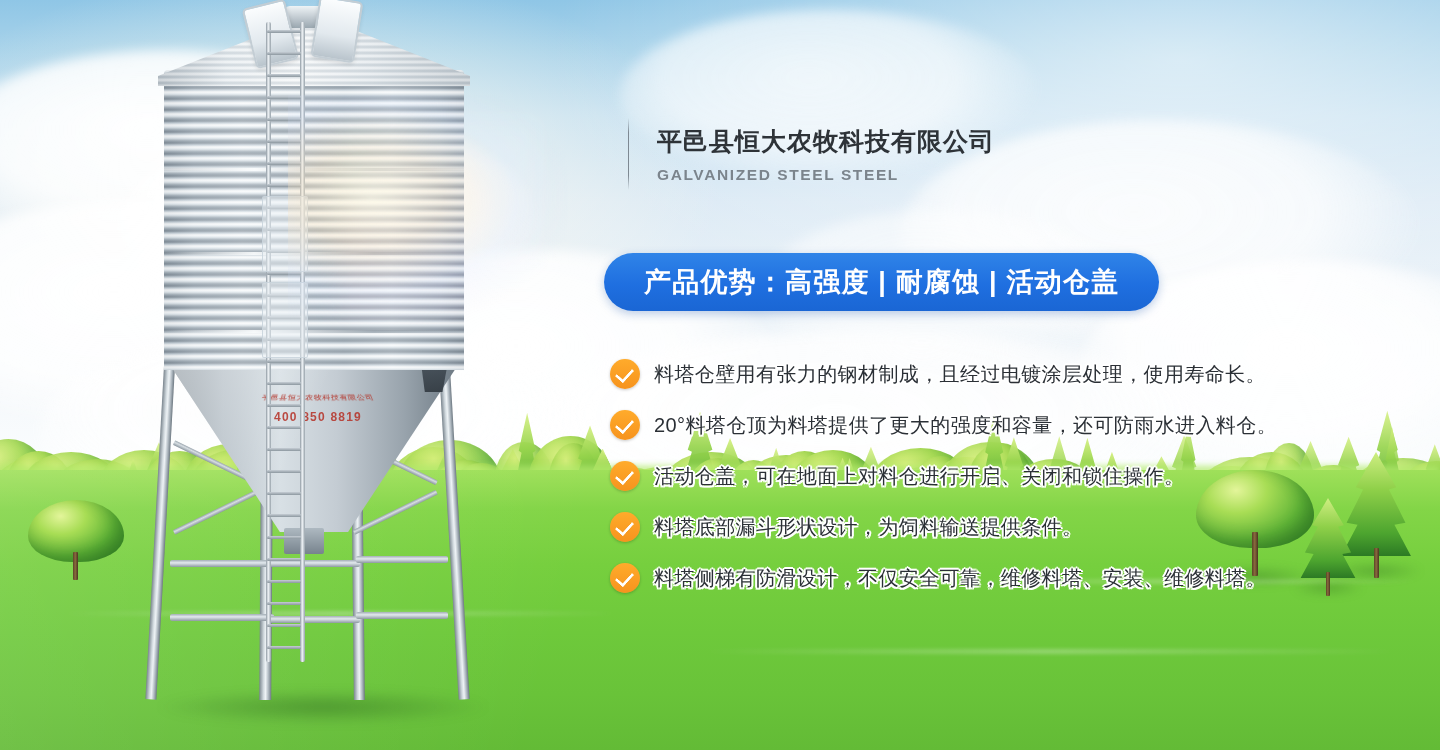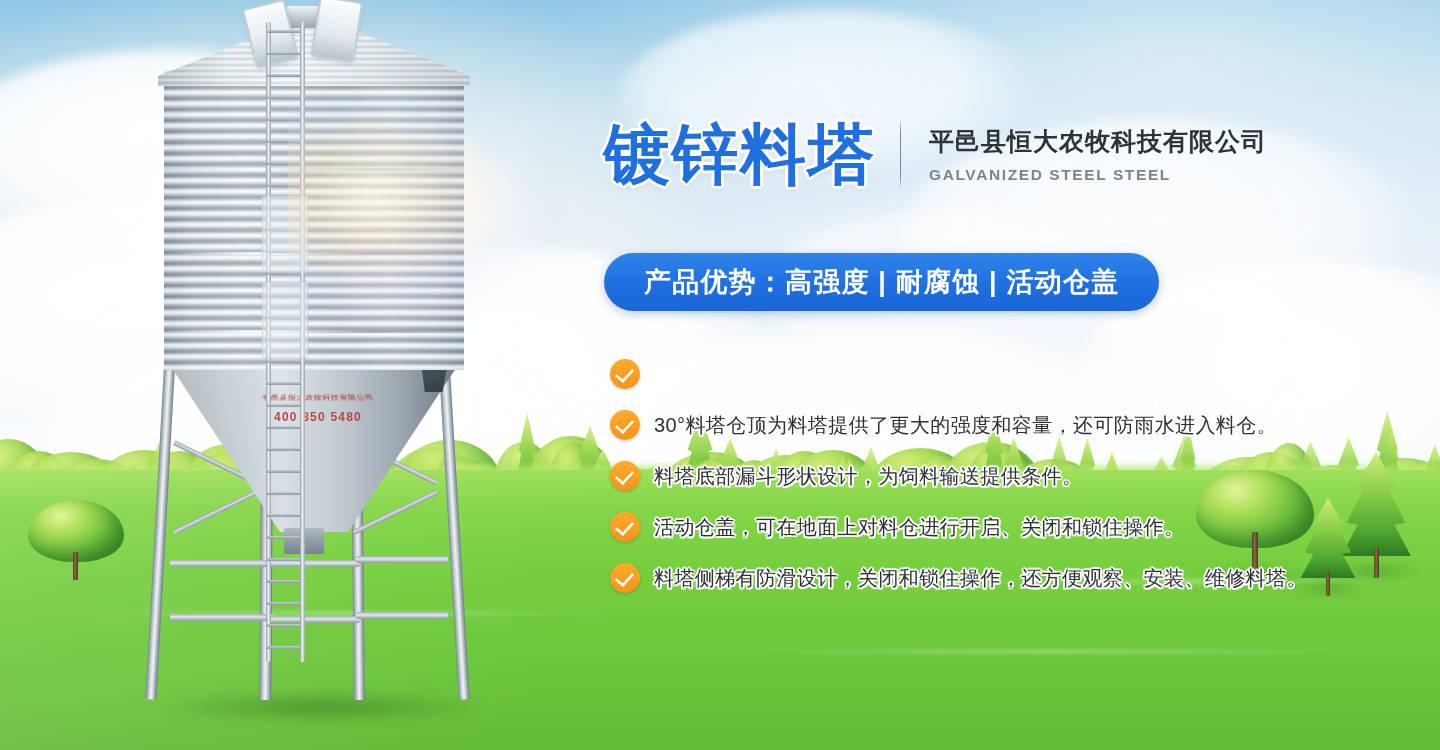--- a/index.html
+++ b/index.html
@@ -532,21 +532,21 @@
     <div class="rail" style="left:82px;  top:560px; width:104px;"></div>
     <div class="rail" style="left:180px; top:560px; width:92px;"></div>
     <div class="rail" style="left:268px; top:556px; width:92px;"></div>
     <div class="rail" style="left:82px;  top:614px; width:104px;"></div>
     <div class="rail" style="left:180px; top:616px; width:92px;"></div>
     <div class="rail" style="left:268px; top:612px; width:92px;"></div>
 
     <div class="silo-cone"></div>
     <div class="cone-gloss"></div>
     <div class="cone-brand">平邑县恒大农牧科技有限公司</div>
-    <div class="cone-phone">400 850 5480</div>
+    <div class="cone-phone">400 850 8819</div>
     <div class="outlet"></div>
     <div class="blue-band"></div>
     <div class="dark-chute"></div>
 
     <div class="silo-body"></div>
     <div class="silo-hoop" style="top:168px;"></div>
     <div class="silo-hoop" style="top:252px;"></div>
     <div class="silo-hoop" style="top:330px;"></div>
 
     <div class="silo-roof"></div>
@@ -590,48 +590,48 @@
     <div class="ladder-cage" style="left:174px; top:196px; height:74px;"></div>
     <div class="ladder-cage" style="left:174px; top:282px; height:74px;"></div>
 
     <div class="silo-glow"></div>
     <div class="silo-rainbow"></div>
   </div>
 
   <div class="content">
 
     <div class="headline-row">
-      <div class="headline">镀锌料塔</div>
       <div class="divider"></div>
       <div class="co-block">
         <div class="co-name">平邑县恒大农牧科技有限公司</div>
         <div class="co-en">GALVANIZED STEEL STEEL</div>
       </div>
     </div>
 
     <div class="pill">
       <span class="pill-text">产品优势：高强度 | 耐腐蚀 | 活动仓盖</span>
     </div>
 
     <div class="features" id="features">
         <div class="feature">
           <span class="check"></span>
+          <span class="feature-text">料塔仓壁用有张力的钢材制成，且经过电镀涂层处理，使用寿命长。</span>
         </div>
         <div class="feature">
           <span class="check"></span>
-          <span class="feature-text">30°料塔仓顶为料塔提供了更大的强度和容量，还可防雨水进入料仓。</span>
+          <span class="feature-text">20°料塔仓顶为料塔提供了更大的强度和容量，还可防雨水进入料仓。</span>
+        </div>
+        <div class="feature">
+          <span class="check"></span>
+          <span class="feature-text">活动仓盖，可在地面上对料仓进行开启、关闭和锁住操作。</span>
         </div>
         <div class="feature">
           <span class="check"></span>
           <span class="feature-text">料塔底部漏斗形状设计，为饲料输送提供条件。</span>
         </div>
         <div class="feature">
           <span class="check"></span>
-          <span class="feature-text">活动仓盖，可在地面上对料仓进行开启、关闭和锁住操作。</span>
-        </div>
-        <div class="feature">
-          <span class="check"></span>
-          <span class="feature-text">料塔侧梯有防滑设计，关闭和锁住操作，还方便观察、安装、维修料塔。</span>
+          <span class="feature-text">料塔侧梯有防滑设计，不仅安全可靠，维修料塔、安装、维修料塔。</span>
         </div>
       </div>
 
   </div>
 </div>
 
 </body></html>

